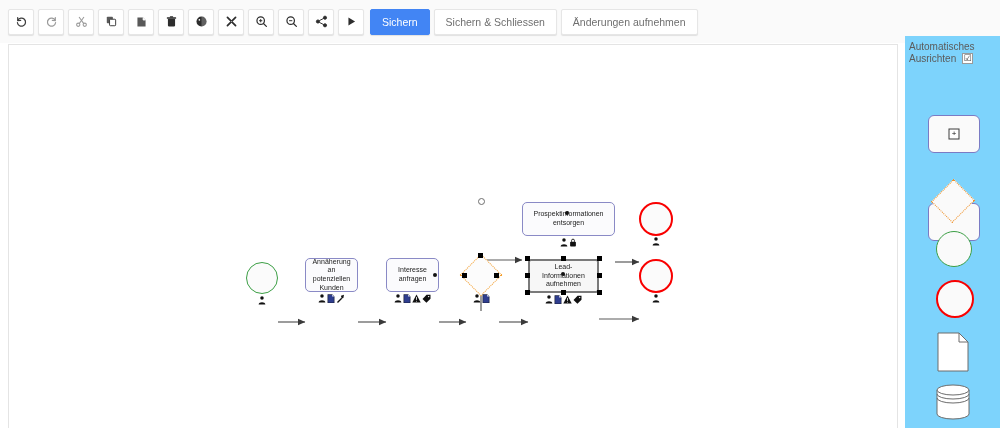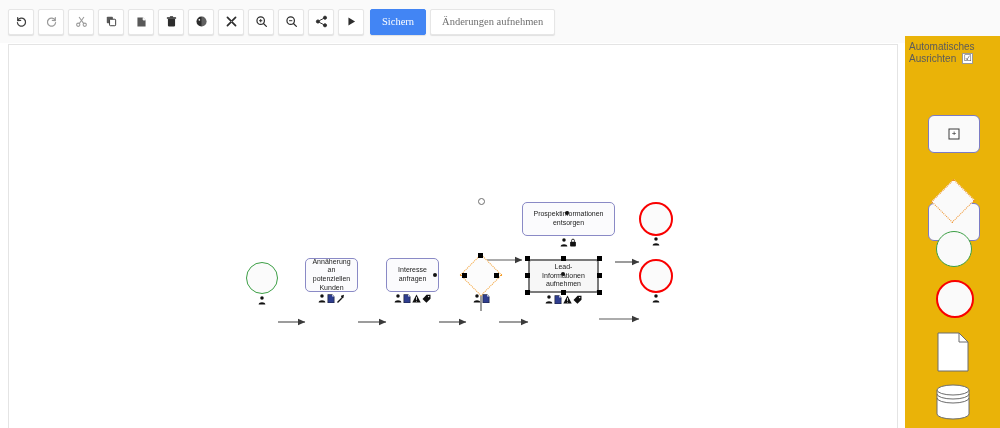--- a/index.html
+++ b/index.html
@@ -19,21 +19,20 @@
   
   #toolbar {
     position: absolute;
     left: 0; top: 0;
     width: 1000px; height: 43px;
     background: #fafafa;
     display: flex;
     align-items: center;
     padding-left: 8px;
     box-sizing: border-box;
-    font-family: Liberation Serif, serif;
   }
   .tb-btn {
     width: 26px; height: 26px;
     margin-right: 4px;
     background: #ffffff;
     border: 1px solid #e6e6e6;
     border-radius: 2px;
     box-shadow: 0 1px 1px rgba(0,0,0,.10);
     display: flex;
     align-items: center;
@@ -157,21 +156,21 @@
     align-items: center;
     justify-content: center;
   }
   .mini-icons svg { display: block; }
 
   
   #palette {
     position: absolute;
     left: 905px; top: 36px;
     width: 95px; height: 392px;
-    background: #eab308;
+    background: #7dd3fc;
   }
   #palette-title {
     font-size: 10px;
     color: #5b5b5b;
     line-height: 13px;
     padding: 4px 0 0 4px;
     white-space: nowrap;
   }
   .auto-align-row {
     display: flex;
@@ -333,20 +332,21 @@
 
     <div class="tb-btn" title="Run">
       <svg width="13" height="13" viewBox="0 0 16 16">
           <path d="M4.2 3 L12.4 8 L4.2 13 Z" fill="#2d2d2d"></path>
         </svg>
     </div>
 
     <div class="tb-sep"></div>
 
     <div class="tb-text-btn primary">Sichern</div>
+    <div class="tb-text-btn">Sichern &amp; Schliessen</div>
     <div class="tb-text-btn">Änderungen aufnehmen</div>
   </div>
 
   <div id="canvas-wrap">
     <div id="diagram">
 
       <svg width="890" height="384" style="position:absolute;left:0;top:0;">
         <defs>
           <marker id="arw" markerWidth="7" markerHeight="7" refX="6" refY="3.1" orient="auto">
             <path d="M0,0.4 L6.2,3.1 L0,5.8 Z" fill="#3a3a3a"></path>

